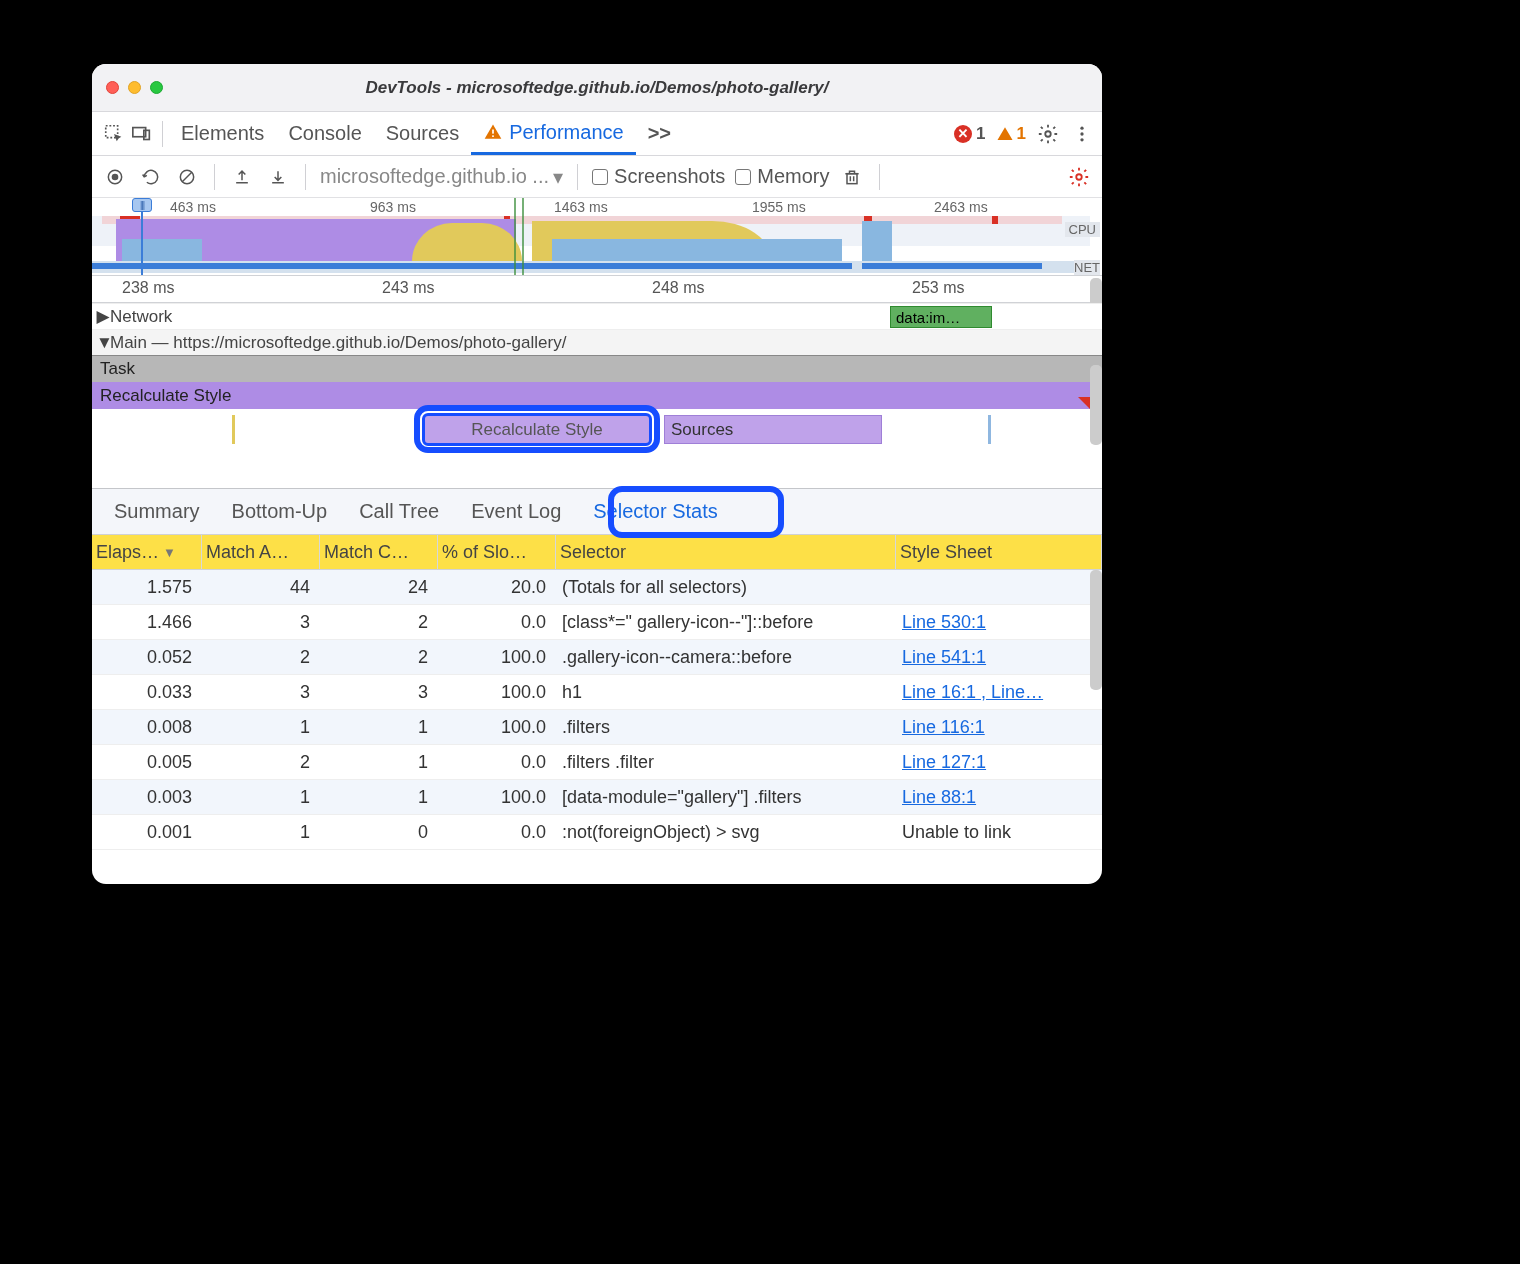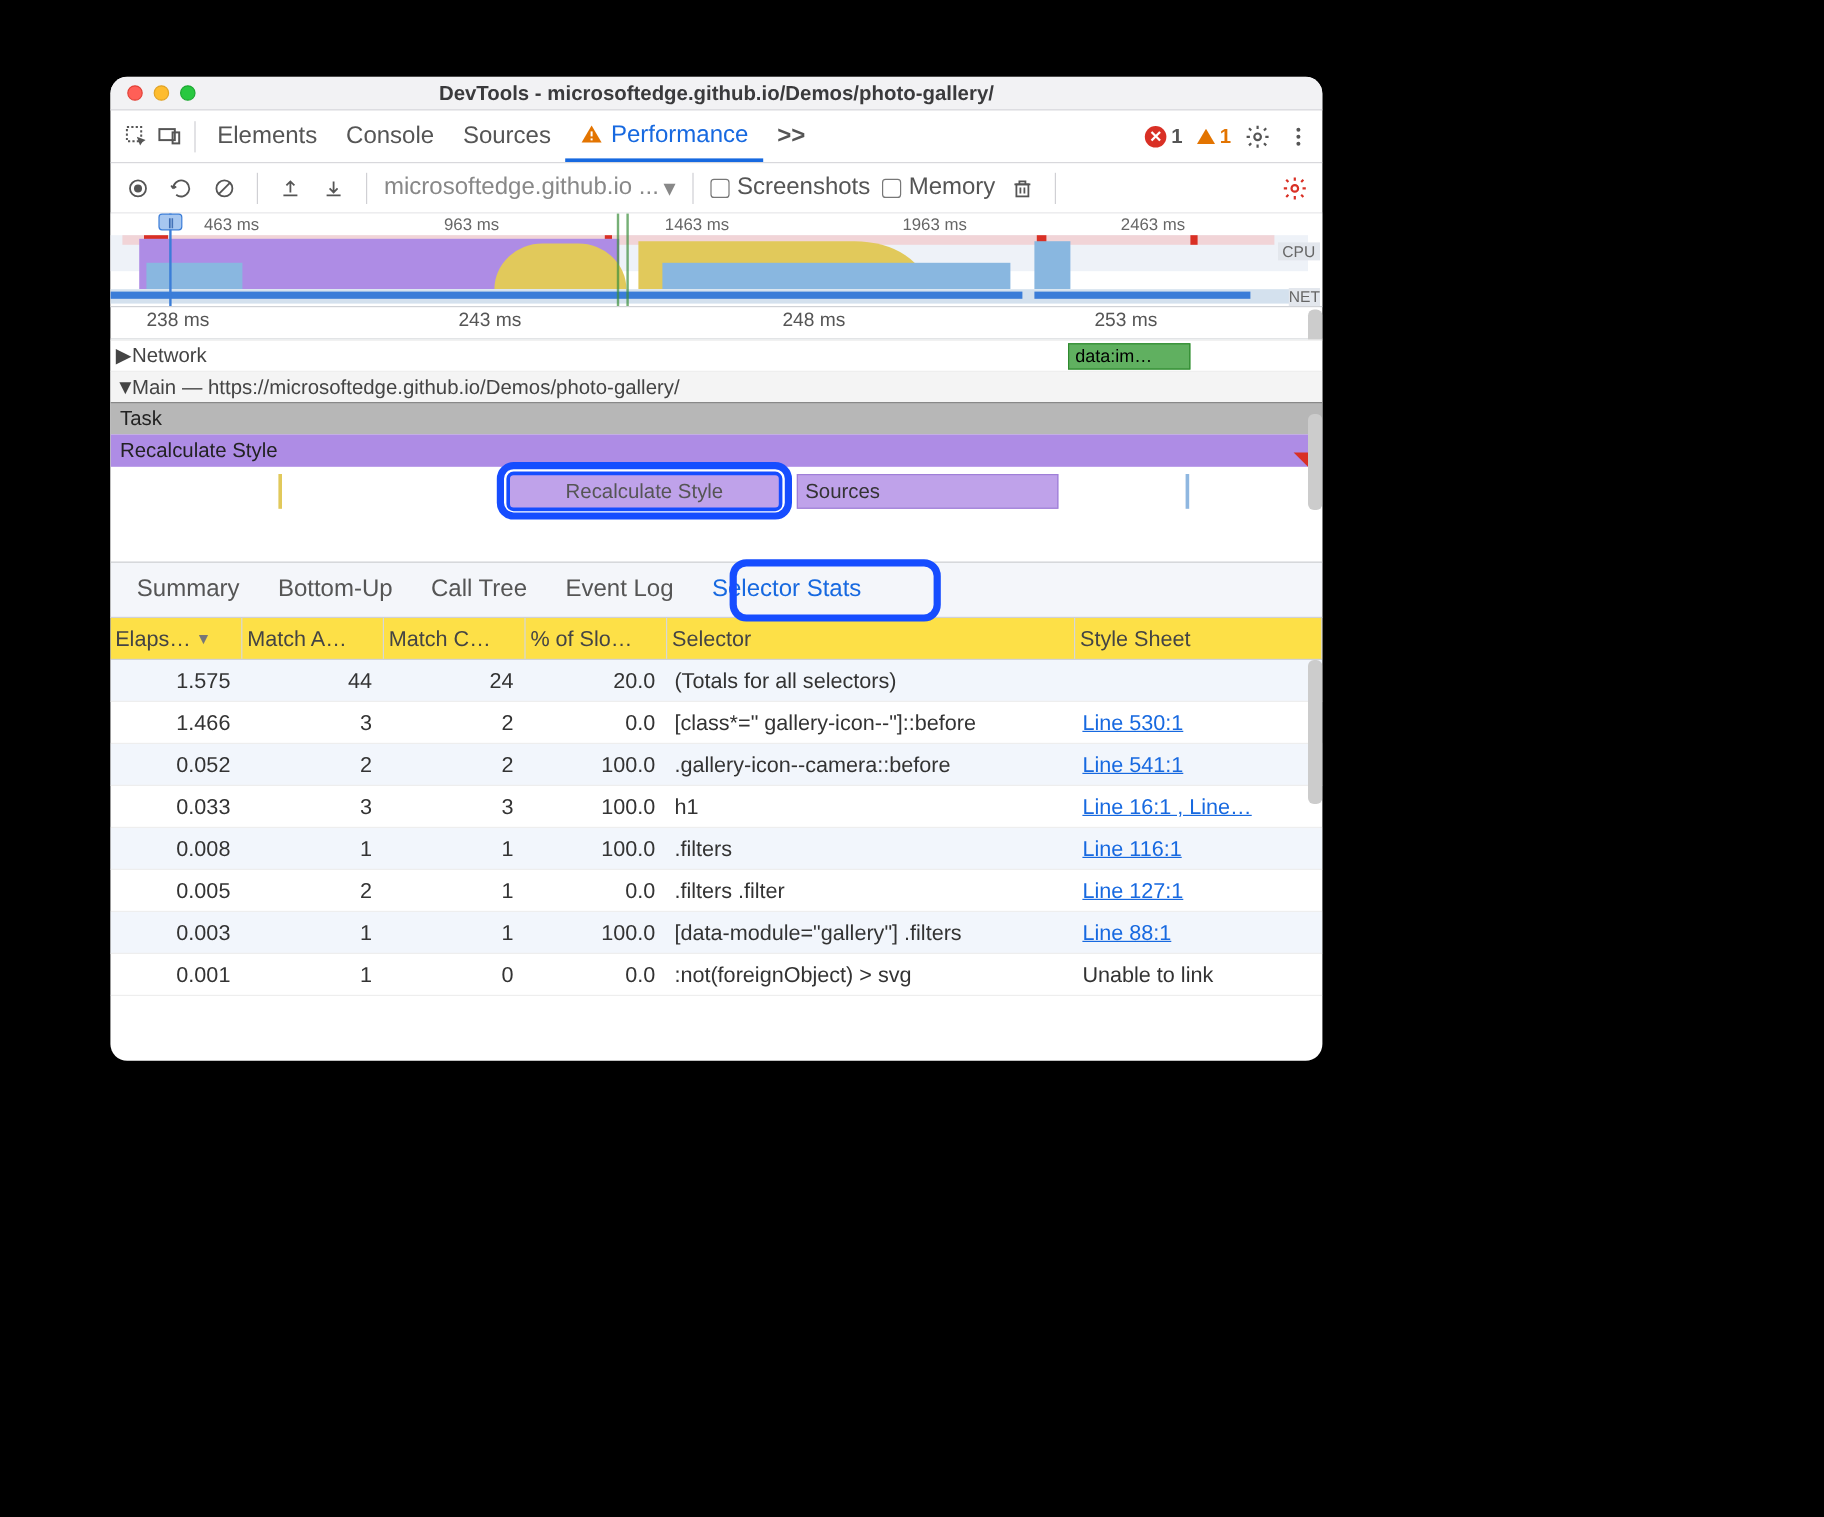--- a/index.html
+++ b/index.html
@@ -20,27 +20,28 @@
     height: 820px;
     background: #fff;
     border-radius: 14px;
     overflow: hidden;
     box-shadow: 0 20px 48px rgba(0,0,0,.55);
     display: flex;
     flex-direction: column;
   }
   
   .titlebar {
-    height: 28px;
+    height: 48px;
     background: #f2f2f4;
     border-bottom: 1px solid #d8d8dc;
     display: flex;
     align-items: center;
     padding: 0 14px;
     position: relative;
+    font-style: italic;
   }
   .traffic {
     display: flex; gap: 9px;
   }
   .dot { width: 13px; height: 13px; border-radius: 50%; }
   .dot.r { background: #ff5f57; border:1px solid #e24238; }
   .dot.y { background: #febc2e; border:1px solid #e1a325; }
   .dot.g { background: #28c840; border:1px solid #1da932; }
   .titlebar-title {
     position: absolute; left:0; right:0; text-align:center;
@@ -302,21 +303,21 @@
           <path d="M12 2v3M12 19v3M4.2 4.2l2 2M17.8 17.8l2 2M2 12h3M19 12h3M4.2 19.8l2-2M17.8 6.2l2-2" stroke-width="2"></path>
         </svg>
     </div>
   </div>
 
   <div class="overview">
     <div class="ov-ticks">
       <div class="ov-tick" style="left:78px">463 ms</div>
       <div class="ov-tick" style="left:278px">963 ms</div>
       <div class="ov-tick" style="left:462px">1463 ms</div>
-      <div class="ov-tick" style="left:660px">1963 ms</div>
+      <div class="ov-tick" style="left:660px">1955 ms</div>
       <div class="ov-tick" style="left:842px">2463 ms</div>
     </div>
     <div class="ov-cpu-bg"></div>
     <div class="ov-band-pink"></div>
     <div class="ov-red-strip" style="left:28px; width:20px;"></div>
     <div class="ov-red-strip" style="left:412px; width:6px;"></div>
     <div class="ov-red-strip" style="left:772px; width:8px;"></div>
     <div class="ov-red-strip" style="left:900px; width:6px;"></div>
     <div class="ov-area">
       <div class="ov-shape ov-purple" style="left:24px; width:400px; height:42px;"></div>

